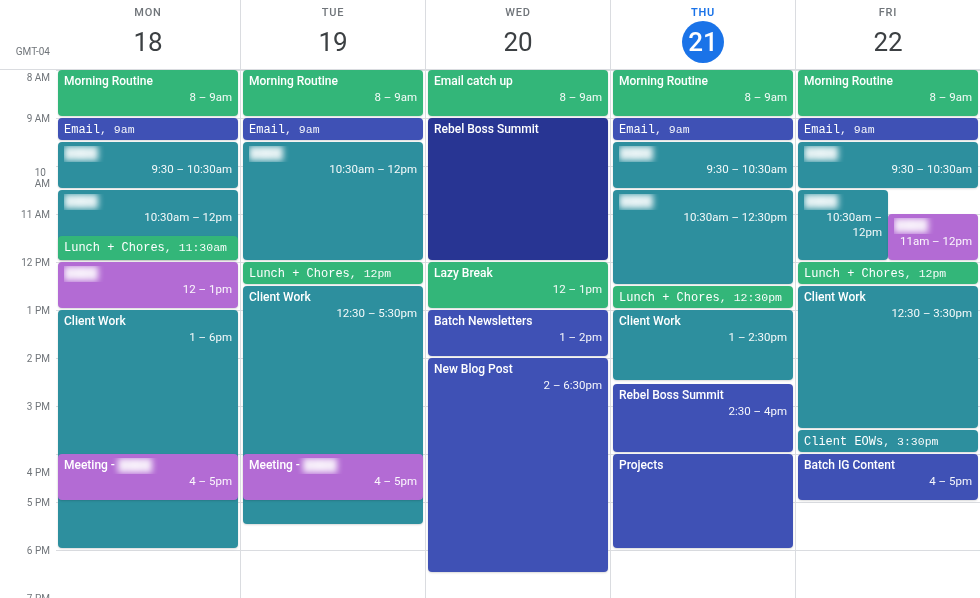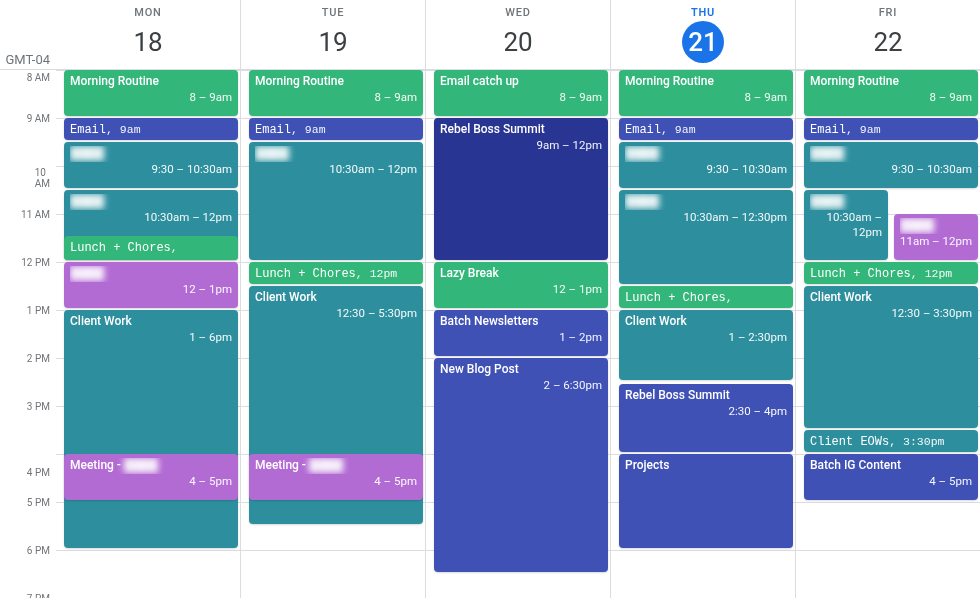--- a/index.html
+++ b/index.html
@@ -1,34 +1,34 @@
 <!DOCTYPE html>
 <html><head>
 <meta charset="utf-8">
 <style>
   * { box-sizing: border-box; margin: 0; padding: 0; }
   html, body { width: 980px; height: 598px; font-family: 'Roboto', 'Helvetica Neue', Arial, sans-serif; background: #fff; overflow: hidden; }
   .cal { display: flex; flex-direction: column; height: 100%; }
   .header { display: flex; height: 70px; border-bottom: 1px solid #dadce0; }
   .tz-col { width: 56px; flex: none; position: relative; }
-  .tz-label { position: absolute; bottom: 2px; right: 6px; font-size: 13px; color: #70757a; }
+  .tz-label { position: absolute; bottom: 12px; right: 6px; font-size: 10px; color: #70757a; }
   .day-col { flex: 1; border-left: 1px solid #dadce0; display: flex; flex-direction: column; align-items: center; justify-content: center; gap: 0px; }
   .day-col.nolb { border-left: none; }
   .dow { font-size: 11px; letter-spacing: .8px; color: #70757a; text-transform: uppercase; font-weight: 500; }
   .dow.today { color: #1a73e8; font-weight: 600; }
   .dnum { font-size: 26px; color: #3c4043; font-weight: 400; width: 42px; height: 42px; display: flex; align-items: center; justify-content: center; border-radius: 50%; margin-top: 2px; }
   .dnum.today { background: #1a73e8; color: #ffffff; font-weight: 500; }
   .body { flex: 1; display: flex; position: relative; overflow: hidden; }
   .times { width: 56px; flex: none; position: relative; }
   .hour-label { position: absolute; right: 6px; font-size: 10px; color: #70757a; transform: translateY(-50%); }
   .grid { flex: 1; display: flex; position: relative; }
   .gcol { flex: 1; border-left: 1px solid #dadce0; position: relative; }
   .gcol.nolb { border-left: none; }
   .hline { position: absolute; left: 0; right: 0; height: 1px; background: #dadce0; }
-  .event { position: absolute; left: 2px; right: 2px; border-radius: 4px; padding: 4px 6px; color: #fff; font-size: 12px; overflow: hidden; box-shadow: 0 1px 2px rgba(0,0,0,.15); cursor: pointer; margin-left: 6px; }
+  .event { position: absolute; left: 2px; right: 2px; border-radius: 4px; padding: 4px 6px; color: #fff; font-size: 12px; overflow: hidden; box-shadow: 0 1px 2px rgba(0,0,0,.15); cursor: pointer; }
   .event .title { font-weight: 500; line-height: 1.3; white-space: nowrap; overflow:hidden; text-overflow: ellipsis; }
   .event .time { font-size: 11.5px; opacity: .95; line-height: 1.3; text-align: right; }
   .event.inline .title, .event.inline .time { display: inline; font-family: Liberation Mono, monospace; }
   .event.inline .time::before { content: ", "; }
   .event.half { right: 50%; }
   .event.halfR { left: 50%; }
   .blur { filter: blur(3px); opacity: .9; }
   .c-green { background: #33b679; }
   .c-teal  { background: #2d8f9e; }
   .c-navy  { background: #3f51b5; }
@@ -161,21 +161,20 @@
           <div class="hline" style="top: 336px;"></div>
           <div class="hline" style="top: 384px;"></div>
           <div class="hline" style="top: 432px;"></div>
           <div class="hline" style="top: 480px;"></div>
           <div class="event c-green" style="top: 0px; height: 46px;">
             <div class="title">Email catch up</div>
             <div class="time">8 – 9am</div>
           </div>
           <div class="event c-dblue" style="top: 48px; height: 142px;">
             <div class="title">Rebel Boss Summit</div>
-            <div class="time">9am – 12pm</div>
           </div>
           <div class="event c-green" style="top: 192px; height: 46px;">
             <div class="title">Lazy Break</div>
             <div class="time">12 – 1pm</div>
           </div>
           <div class="event c-navy" style="top: 240px; height: 46px;">
             <div class="title">Batch Newsletters</div>
             <div class="time">1 – 2pm</div>
           </div>
           <div class="event c-navy" style="top: 288px; height: 214px;">

